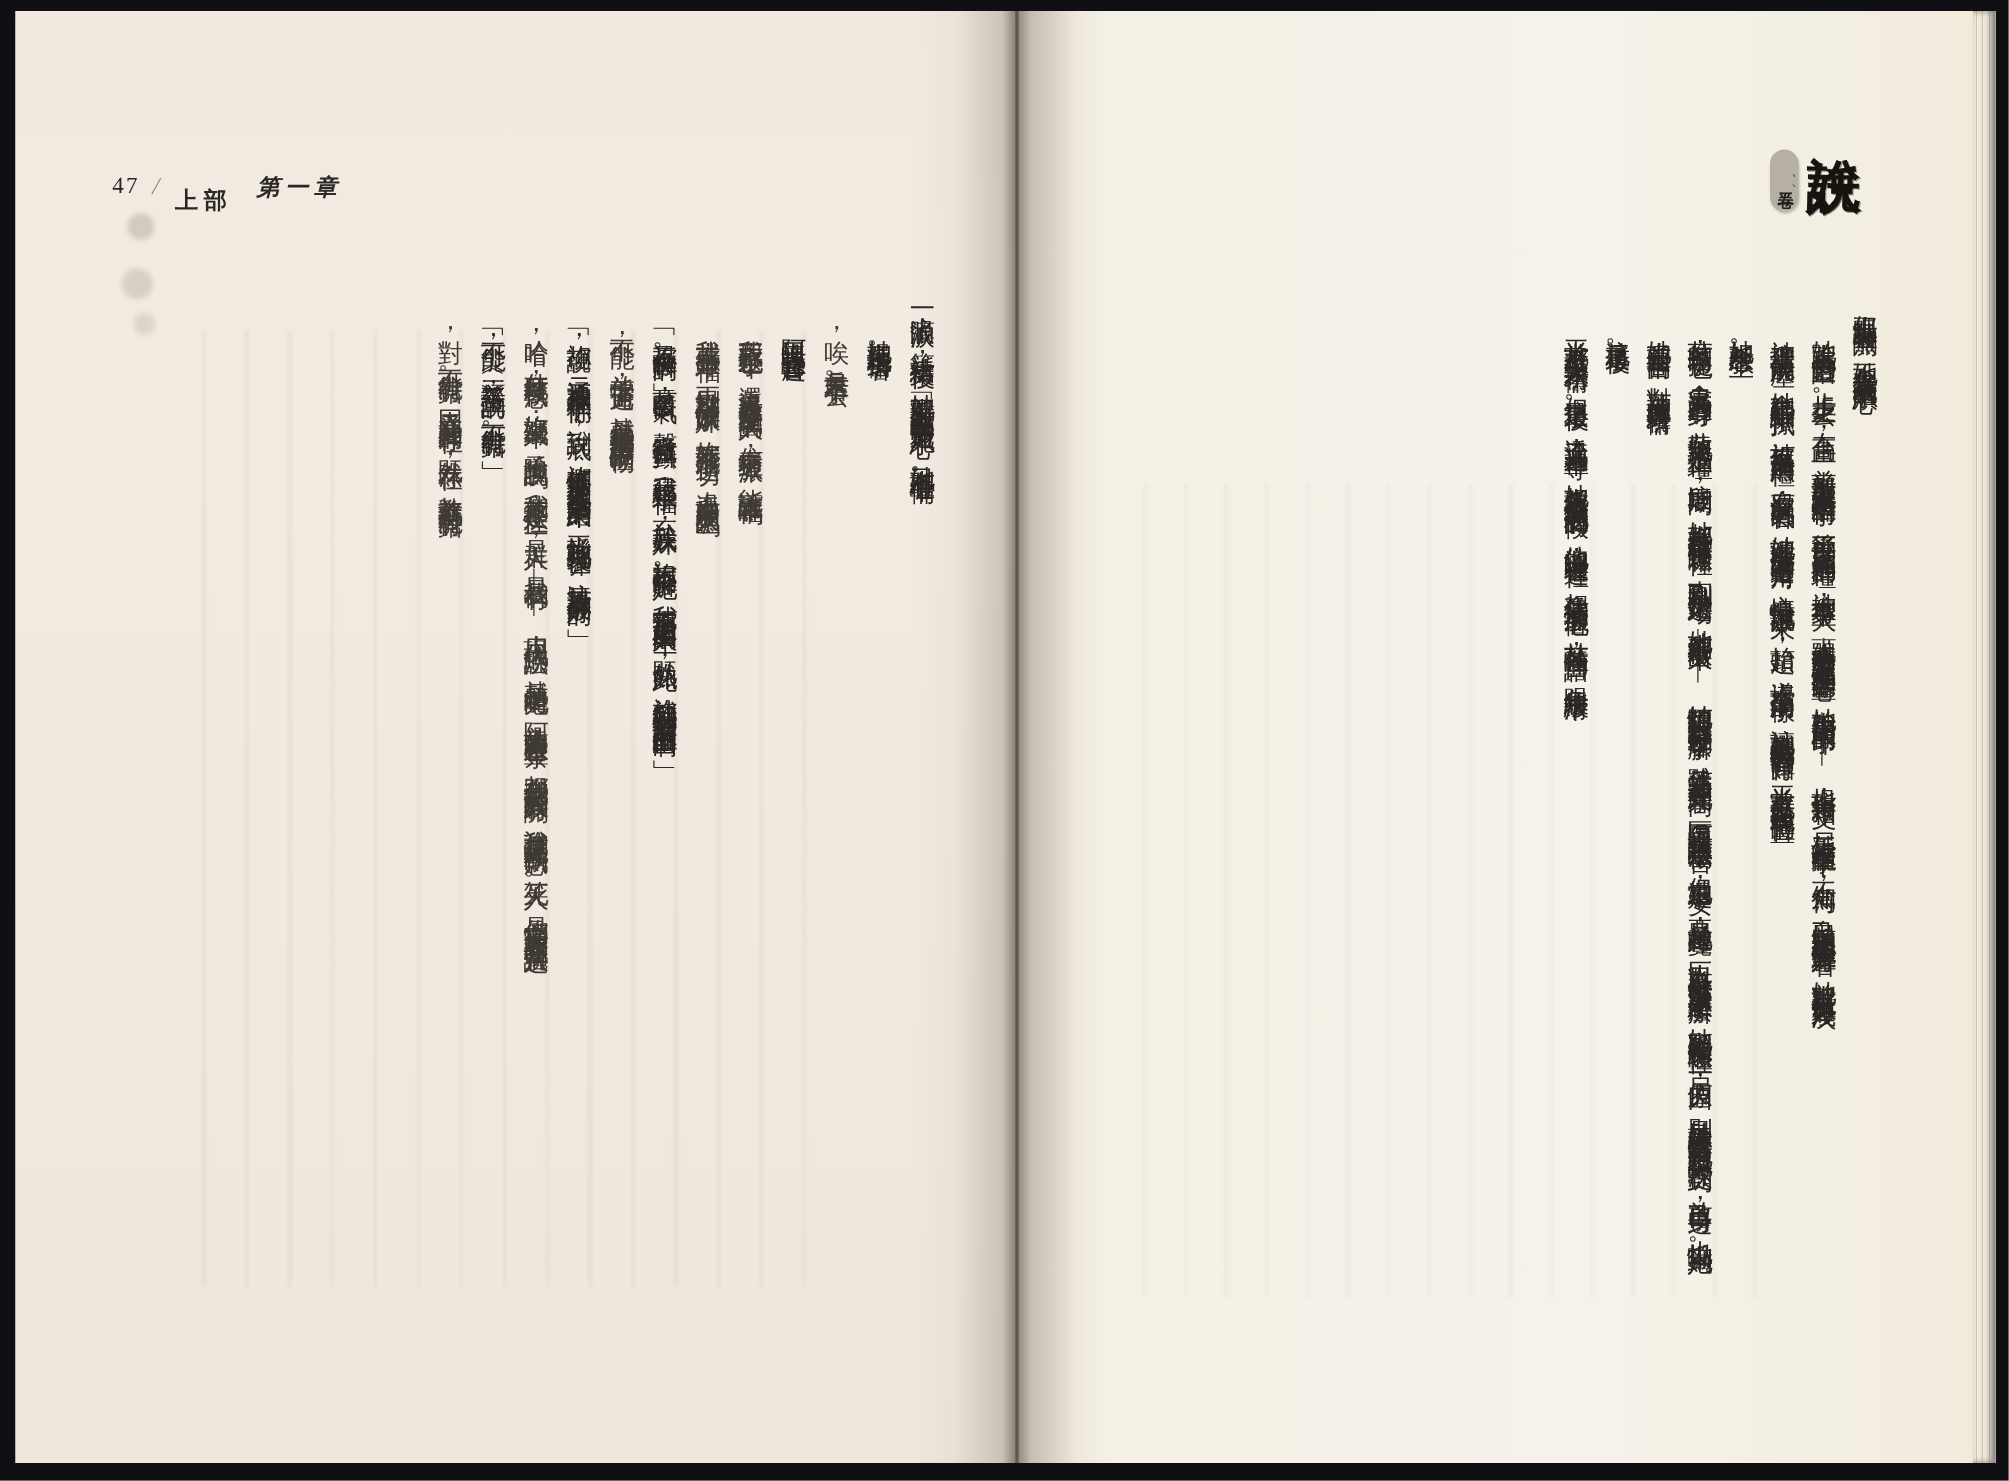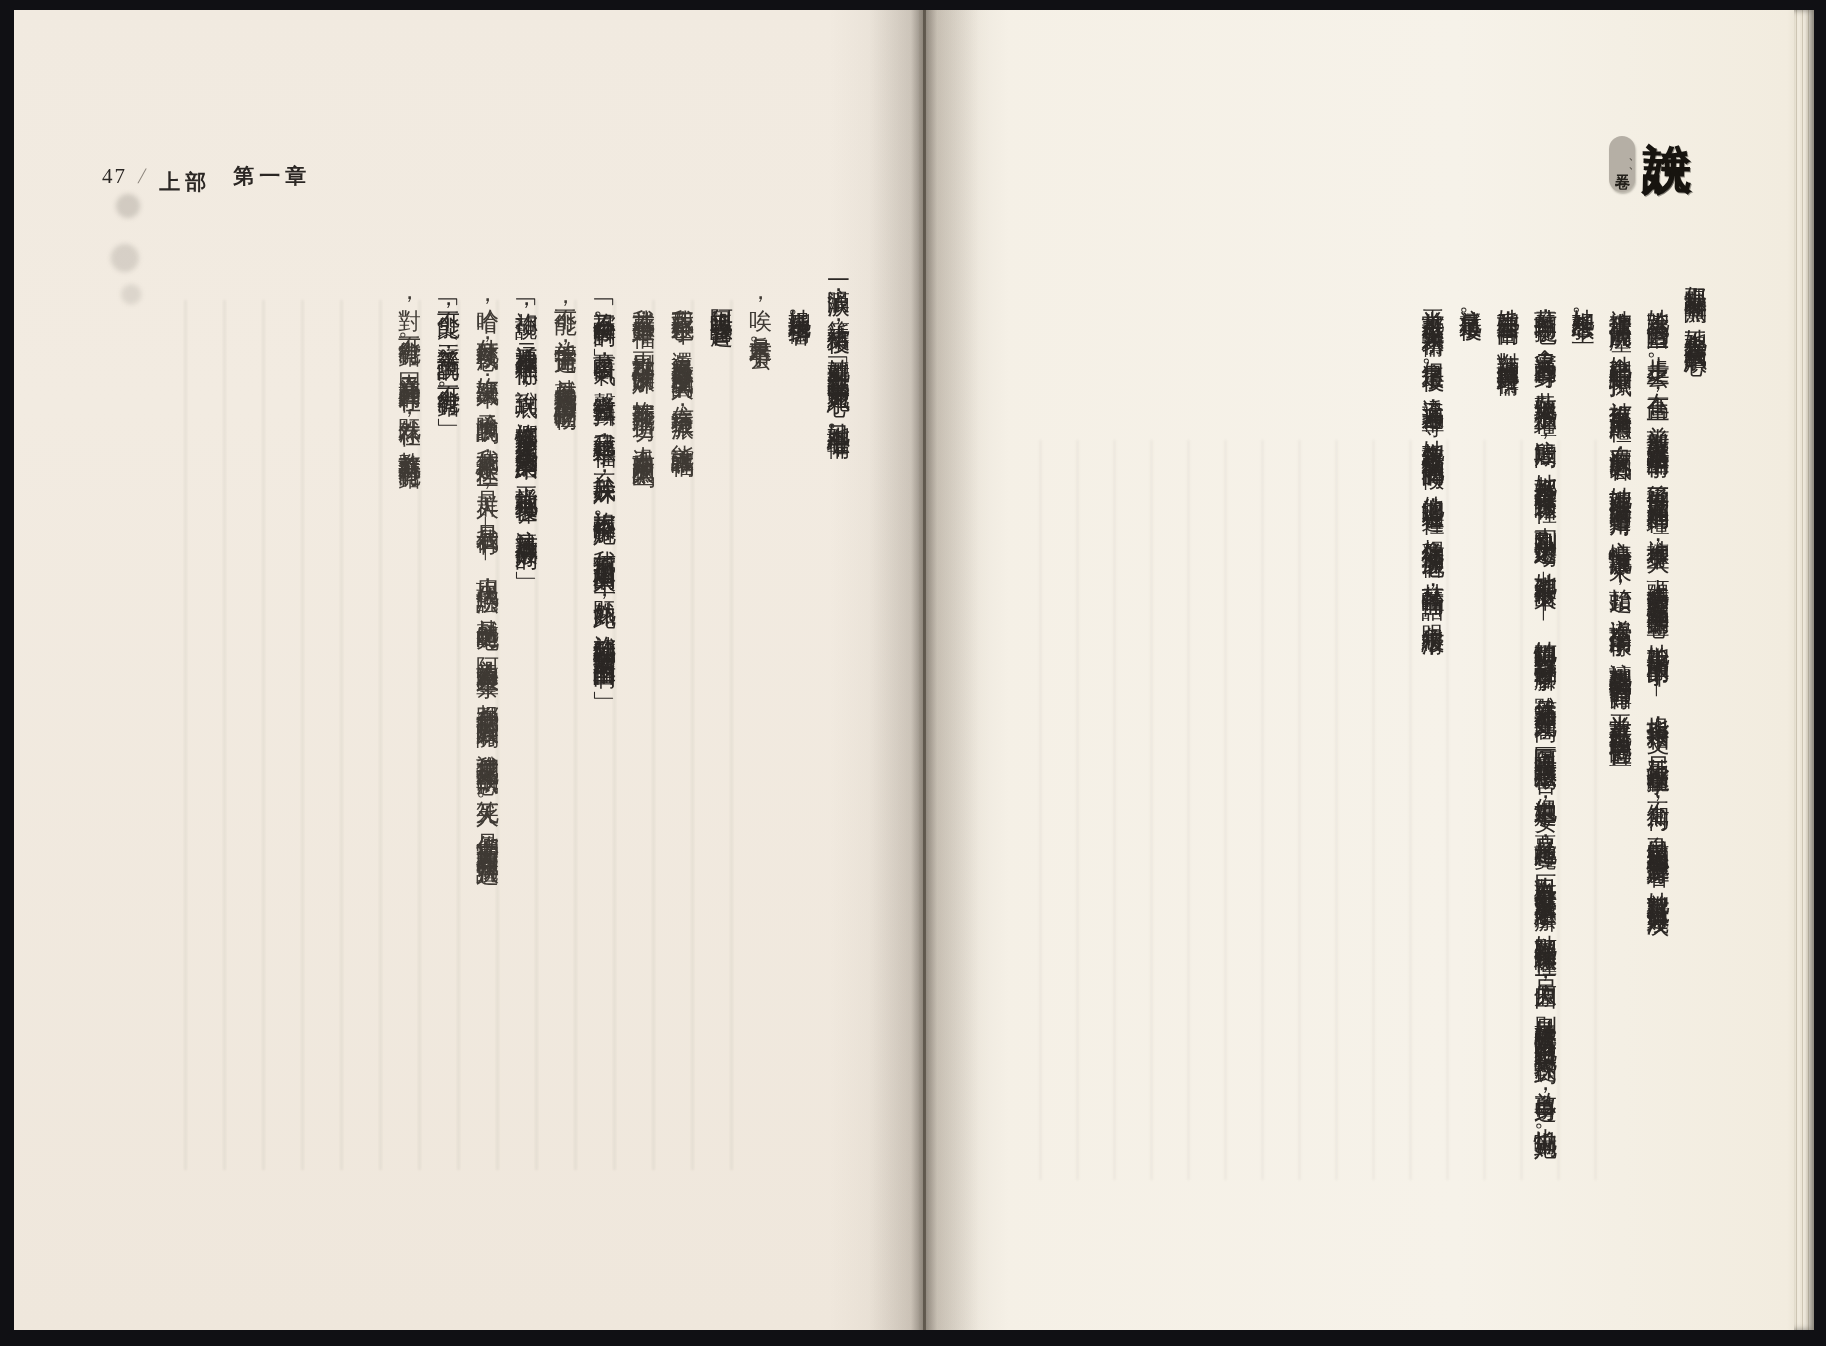--- a/index.html
+++ b/index.html
@@ -33,27 +33,27 @@
   }
   .spine-core{position:absolute;left:909px;top:0;width:3px;height:100%;background:rgba(60,52,42,.55);pointer-events:none;}
   
   .edge-stack{
     position:absolute;right:0;top:0;width:20px;height:100%;pointer-events:none;
     background:repeating-linear-gradient(90deg,#ece5d6 0 2px,#cfc7b5 2px 3px,#f0eadd 3px 6px);
     box-shadow:inset -4px 0 6px rgba(30,28,24,.5);
   }
   
   .header{
-    position:absolute;left:88px;top:146px;display:flex;align-items:center;
+    position:absolute;left:88px;top:146px;display:flex;align-items:flex-start;
     color:var(--ink);
   }
   .header .num{font-size:21px;letter-spacing:2px;}
   .header .slash{font-size:22px;color:#8a837a;margin:0 14px 0 12px;transform:skewX(-12deg);}
   .header .sec{font-size:21px;font-weight:bold;letter-spacing:5px;margin-top:12px;}
-  .header .chap{font-size:21px;font-weight:bold;letter-spacing:5px;margin-left:22px;}
+  .header .chap{font-size:21px;font-weight:bold;letter-spacing:5px;margin-left:22px;font-style:italic;}
   
   .logo{
     position:absolute;left:718px;top:92px;height:150px;
     writing-mode:vertical-rl;text-orientation:upright;
     font-size:50px;line-height:62px;font-weight:bold;color:#17140f;
     letter-spacing:6px;
     text-shadow:1px 1px 0 rgba(23,20,15,.4);
     transform:rotate(1deg);
   }
   .logo-marks{

